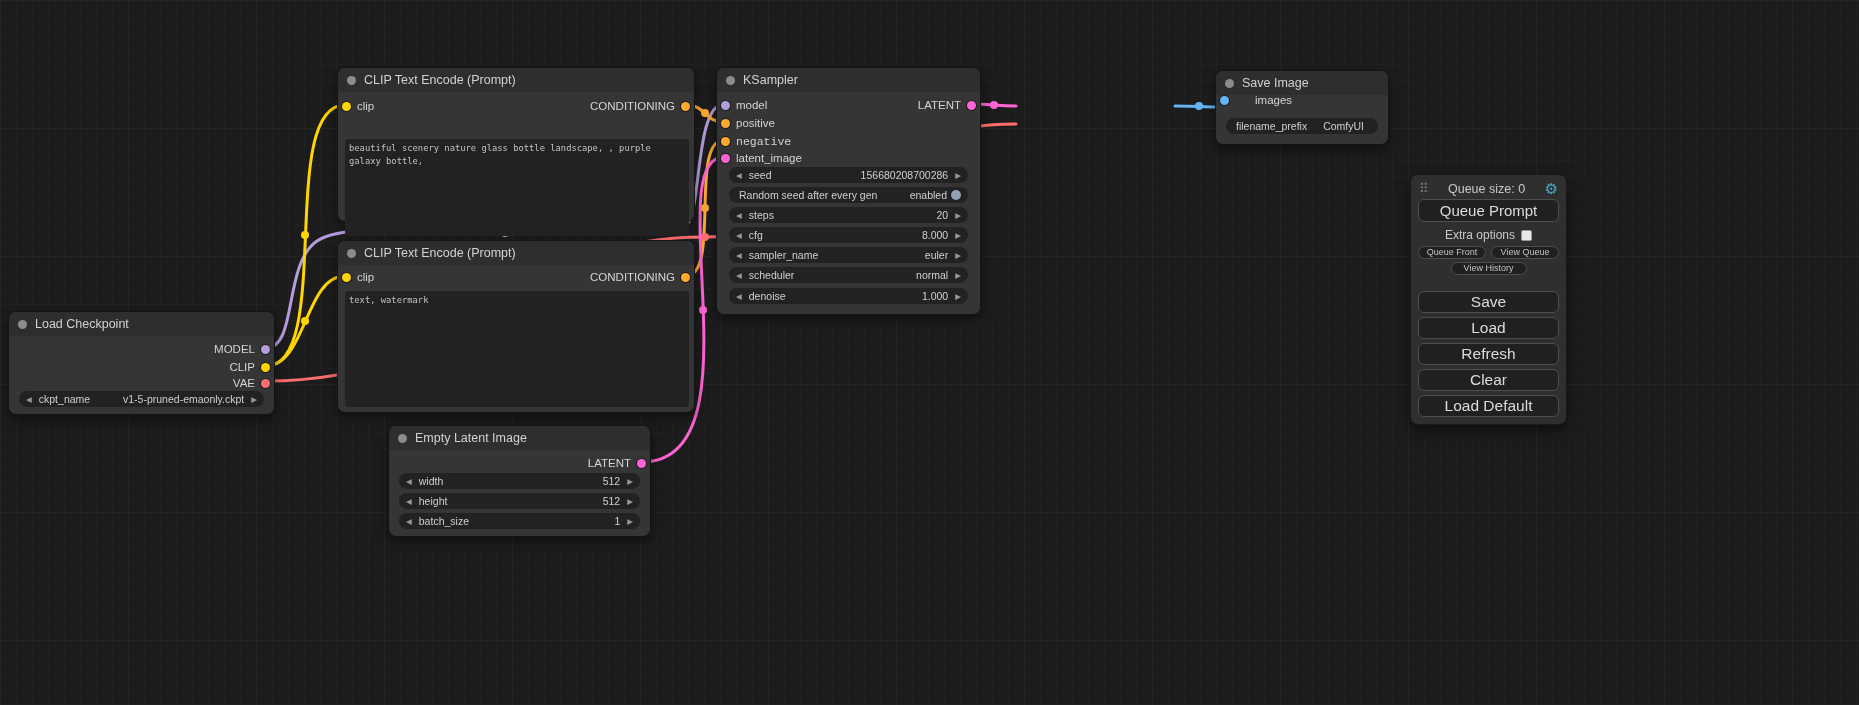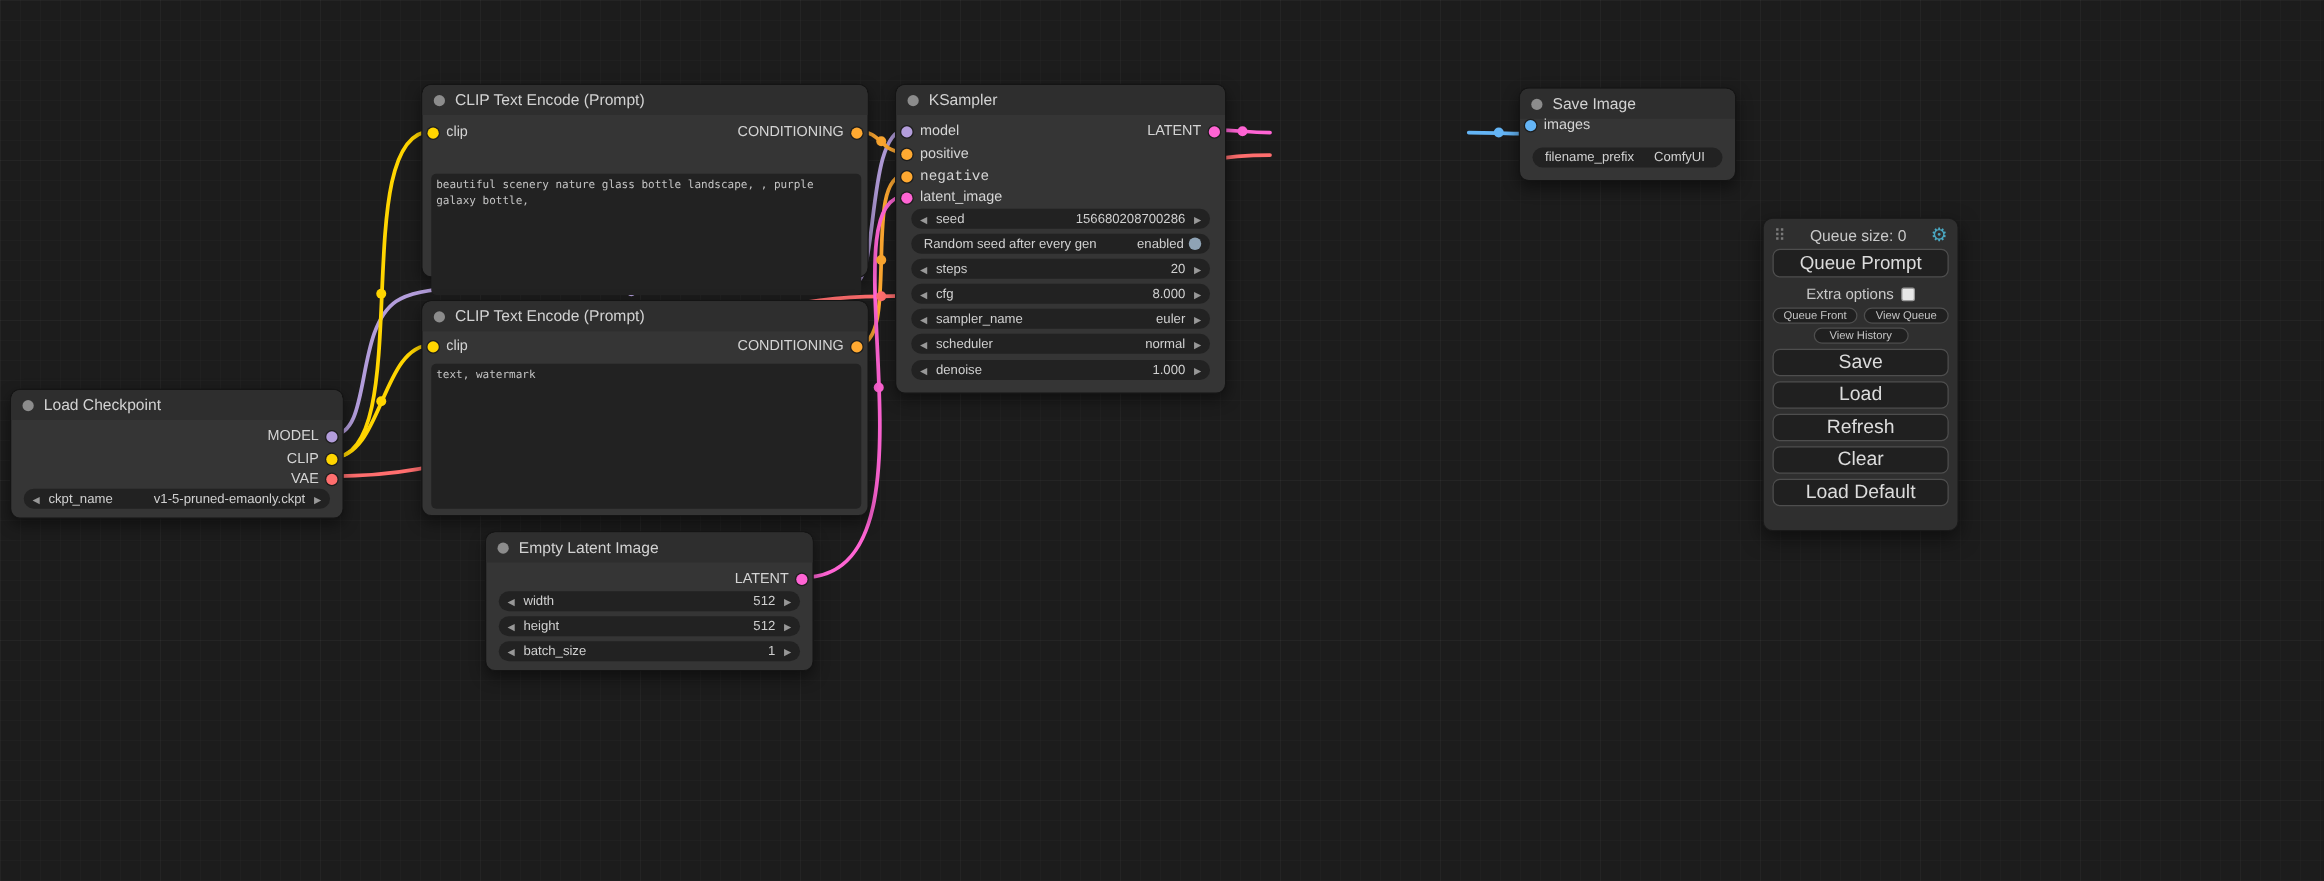--- a/index.html
+++ b/index.html
@@ -256,21 +256,21 @@
       <span class="w-arrow">▶</span>
     </div>
   </div>
 
 
   <div class="node" style="left:1215px;top:70px;width:174px;height:75px;">
     <div class="node-title">
       <span class="tdot"></span>
       <span>Save Image</span>
     </div>
-    <div class="prow" style="top:20px;">
+    <div class="prow" style="top:20px;gap:20px;">
       <span class="dot in" style="background: rgb(100, 181, 246);"></span>
       <span>images</span>
     </div>
     <div class="widget" style="top:47px;left:10px;right:10px;text-align:center;">
       <span class="w-label" style="margin-left:3px;">filename_prefix</span>
       <span class="spacer"></span>
       <span class="w-value">ComfyUI</span>
     </div>
   </div>
 
@@ -285,20 +285,20 @@
       <span>Extra options</span>
       <span class="checkbox"></span>
     </div>
     <div class="qp-small-row">
       <div class="btn btn-sm">Queue Front</div>
       <div class="btn btn-sm">View Queue</div>
     </div>
     <div class="qp-history-row">
       <div class="btn btn-sm btn-history">View History</div>
     </div>
-    <div class="btn btn-lg" style="margin-top:4px;">Save</div>
+    <div class="btn btn-lg" style="margin-top:16px;">Save</div>
     <div class="btn btn-lg">Load</div>
     <div class="btn btn-lg">Refresh</div>
     <div class="btn btn-lg">Clear</div>
     <div class="btn btn-lg">Load Default</div>
   </div>
 
 </div>
 
 </body></html>

